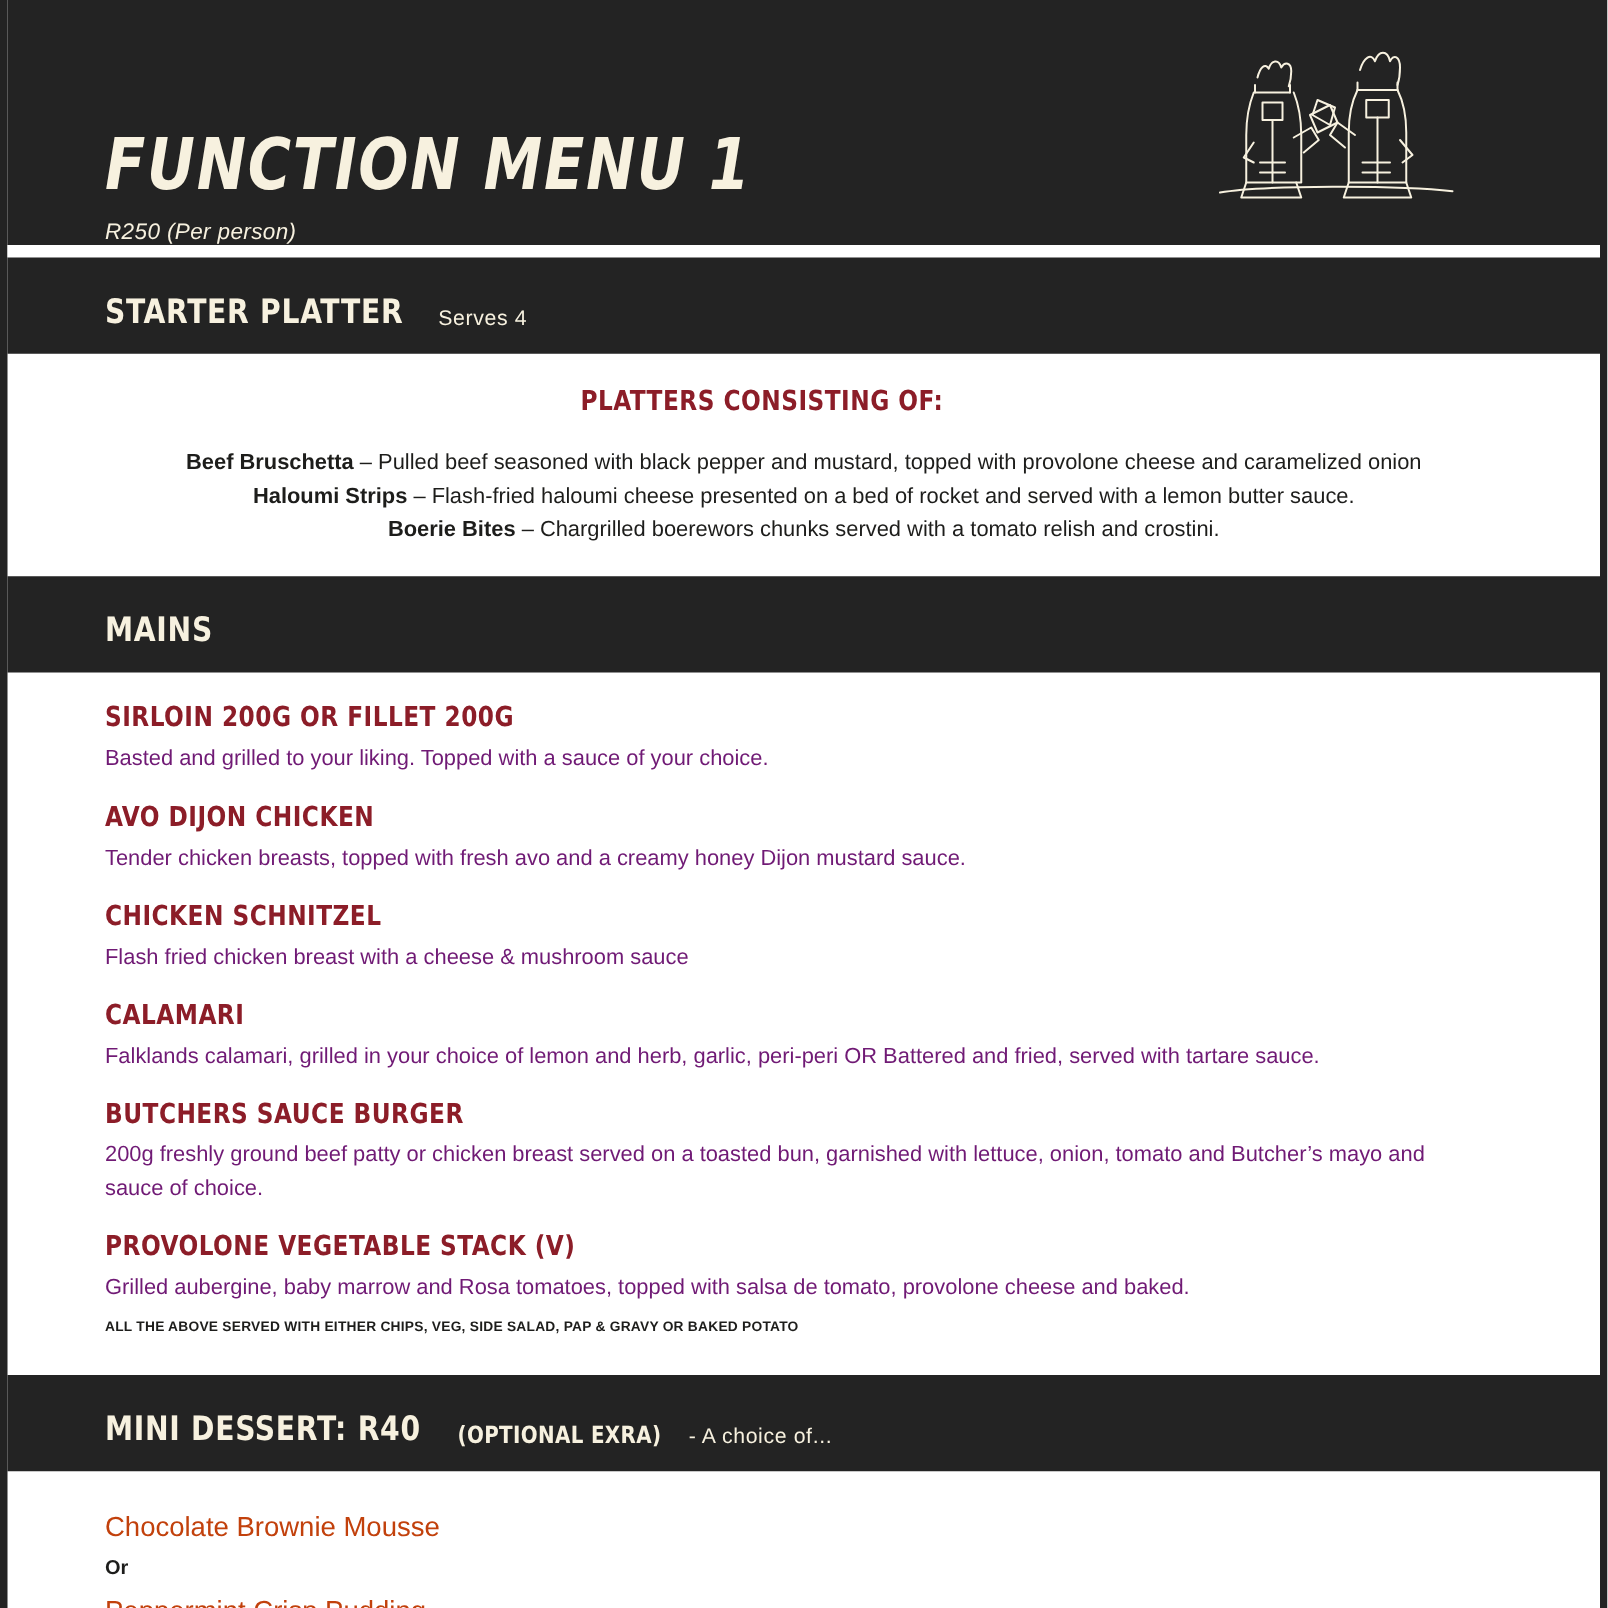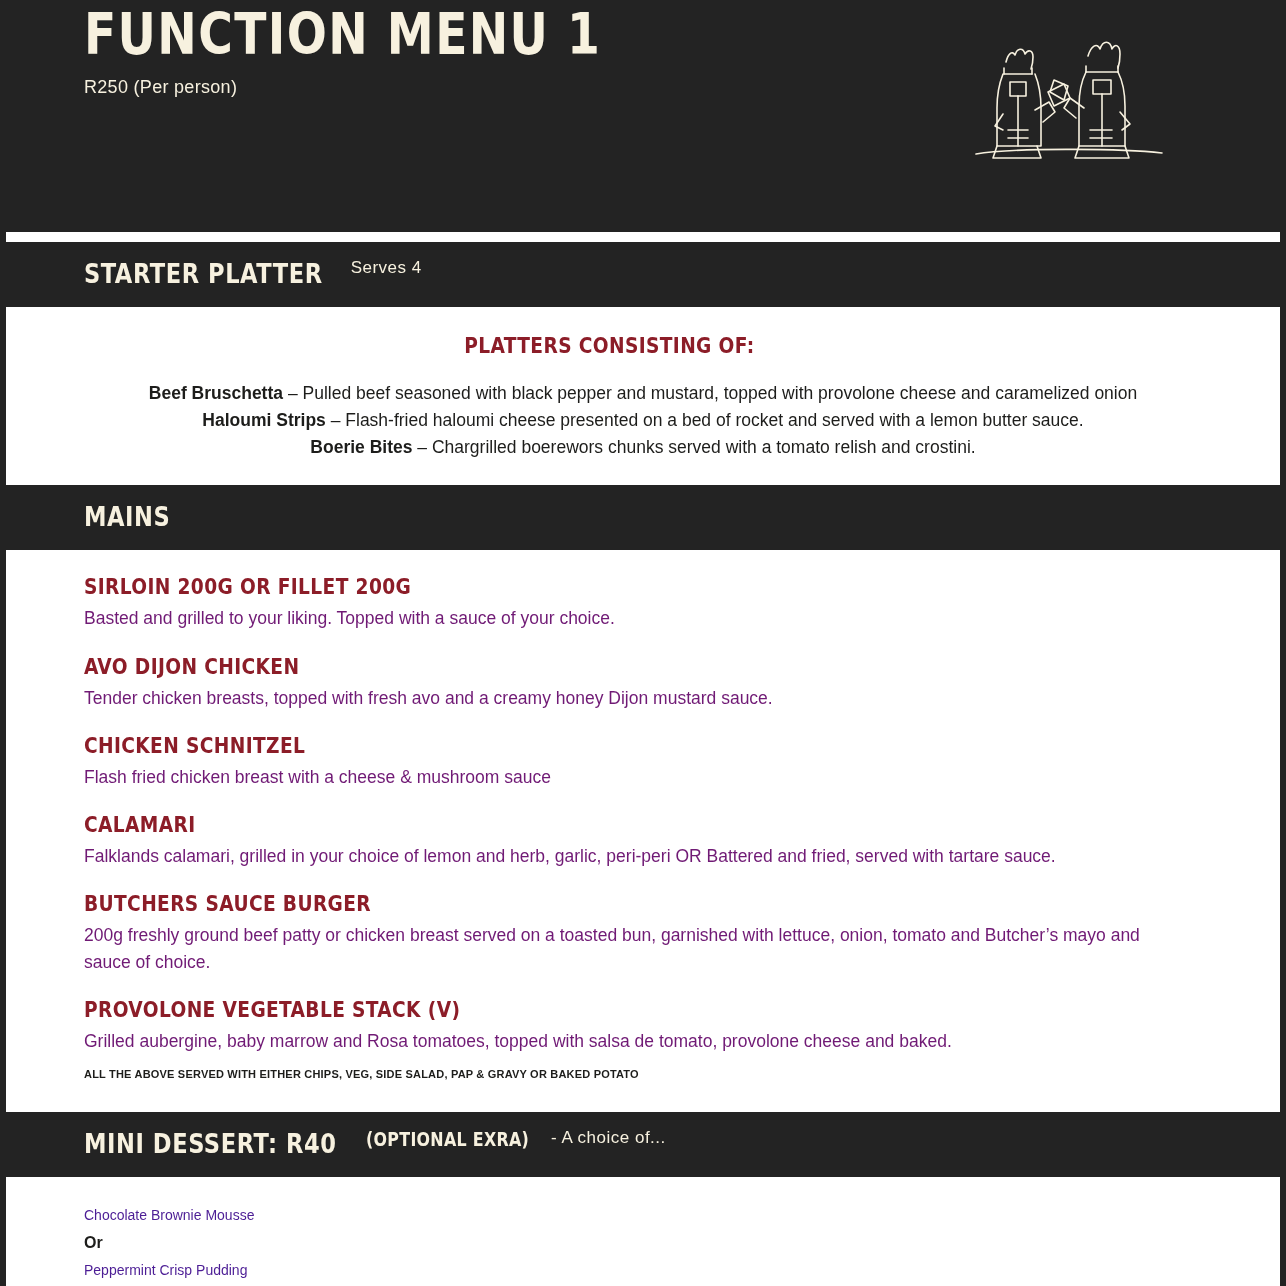--- a/index.html
+++ b/index.html
@@ -18,24 +18,25 @@
     width: 1286px;
     position: relative;
     background: #ffffff;
     border-left: 6px solid #232323;
     border-right: 6px solid #232323;
   }
 
   
   .header {
     background: #232323;
-    height: 232px;
+    height: 196px;
     position: relative;
     display: flex;
-    align-items: flex-start;
+    align-items: flex-end;
+    font-style: italic;
   }
   .header-text {
     padding-left: 78px;
     padding-top: 6px;
   }
   .menu-title {
     font-family: "DejaVu Sans Condensed", "Liberation Sans Narrow", "Liberation Sans", sans-serif;
     font-weight: bold;
     font-stretch: condensed;
     font-size: 57px;
@@ -61,23 +62,23 @@
     width: 200px;
     height: 140px;
   }
 
   .white-gap { height: 10px; background: #ffffff; }
 
   
   .section-bar {
     background: #232323;
     color: #f7f1df;
-    padding: 16px 0 18px 78px;
+    padding: 28px 0 18px 78px;
     display: flex;
-    align-items: flex-start;
+    align-items: flex-end;
     gap: 10px;
   }
   .section-bar .bar-title {
     font-family: "DejaVu Sans Condensed", "Liberation Sans Narrow", "Liberation Sans", sans-serif;
     font-weight: bold;
     font-size: 27px;
     letter-spacing: 0.6px;
     text-transform: uppercase;
     transform: scaleX(0.93);
     transform-origin: left bottom;
@@ -144,23 +145,23 @@
     font-size: 11px;
     font-weight: bold;
     letter-spacing: 0.2px;
     color: #1d1d1b;
     margin: 14px 0 0 0;
   }
 
   
   .dessert-block { padding: 28px 78px 40px 78px; }
   .dessert-item {
-    font-size: 14px;
+    font-size: 22px;
     line-height: 1.5;
-    color: #4c1d95;
+    color: #c2410c;
     margin: 0 0 8px 0;
   }
   .dessert-or {
     font-size: 16px;
     font-weight: bold;
     color: #1d1d1b;
     margin: 0 0 8px 0;
   }
 </style>
 </head>

